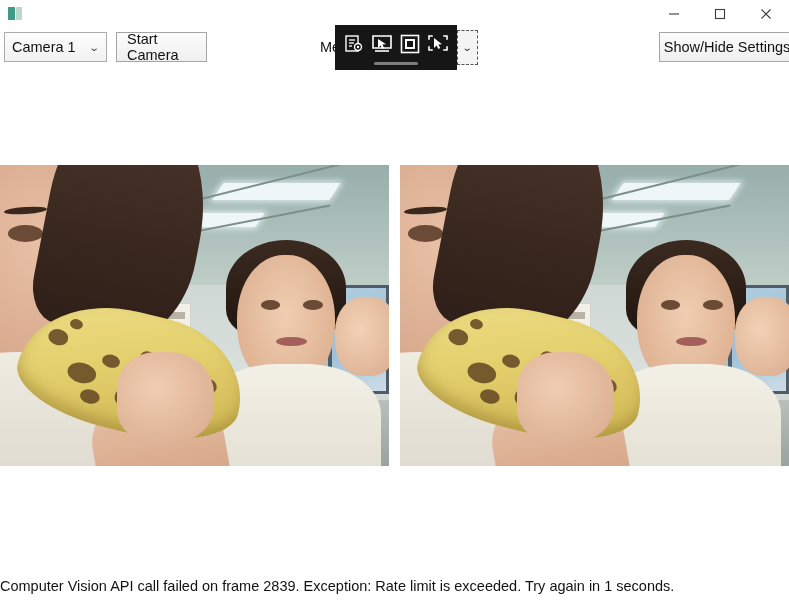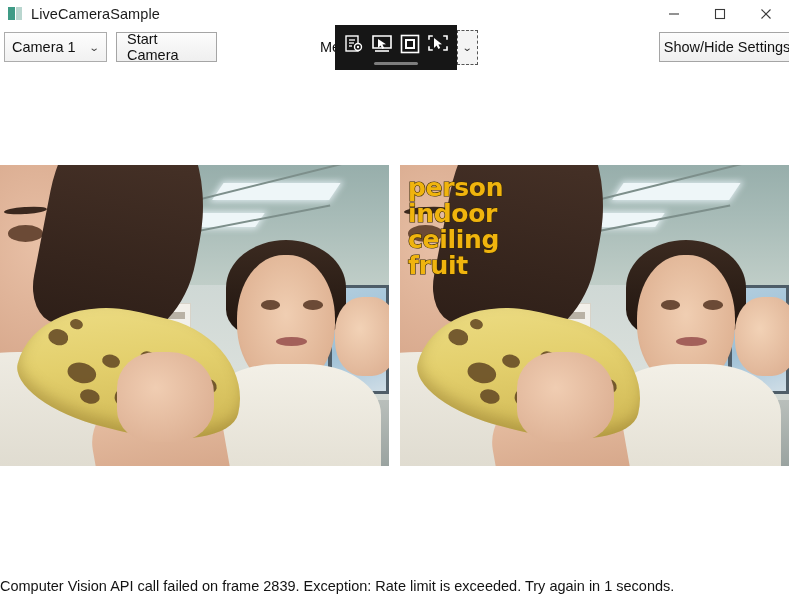--- a/index.html
+++ b/index.html
@@ -93,21 +93,21 @@
     background: linear-gradient(#fcfcfc, #efefef);
     border: 1px solid #a5a5a5;
     font-family: "Liberation Sans", sans-serif;
     font-size: 14.5px;
     color: #111;
     display: flex;
     align-items: center;
     justify-content: center;
     padding: 0 10px;
   }
-  #btn-start { left: 116px; width: 101px; }
+  #btn-start { left: 116px; width: 91px; }
   #btn-stop  { left: 213px; width: 90px; }
 
   #btn-menu-text {
     position: absolute;
     left: 320px; top: 0;
     height: 30px;
     line-height: 30px;
     font-size: 14.5px;
     color: #111;
     white-space: nowrap;
@@ -392,21 +392,20 @@
   }
 </style>
 </head>
 <body>
 
 <div id="titlebar">
   <div id="app-icon">
     <div class="sq1"></div>
       <div class="sq2"></div>
   </div>
-  <div id="app-title">LiveCameraSample</div>
 
   <div id="window-controls">
     <div class="wc-btn">
       <svg width="12" height="12" viewBox="0 0 12 12">
         <line x1="1" y1="6" x2="11" y2="6" stroke="#3a3a3a" stroke-width="1.1"></line>
       </svg>
     </div>
     <div class="wc-btn">
       <svg width="12" height="12" viewBox="0 0 12 12">
         <rect x="1.5" y="1.5" width="9" height="9" fill="none" stroke="#3a3a3a" stroke-width="1.1"></rect>
@@ -573,21 +572,15 @@
       <div class="bspot" style="left:60%;top:48%;width:10%;height:14%"></div>
       <div class="bspot" style="left:72%;top:66%;width:14%;height:18%"></div>
       <div class="bspot" style="left:18%;top:18%;width:6%;height:9%"></div>
       <div class="bspot" style="left:52%;top:30%;width:7%;height:10%"></div>
       <div class="bspot" style="left:80%;top:40%;width:8%;height:12%"></div>
       <div class="bspot" style="left:30%;top:72%;width:9%;height:12%"></div>
     </div>
     <div class="p-left-hand"></div>
   </div>
 
-  <div id="tag-overlay">
-    <div class="tag-line">person</div>
-    <div class="tag-line">indoor</div>
-    <div class="tag-line">ceiling</div>
-    <div class="tag-line">fruit</div>
-  </div>
 </div>
 
 <div id="status-text">Computer Vision API call failed on frame 2839. Exception: Rate limit is exceeded. Try again in 1 seconds.</div>
 
 </body></html>

